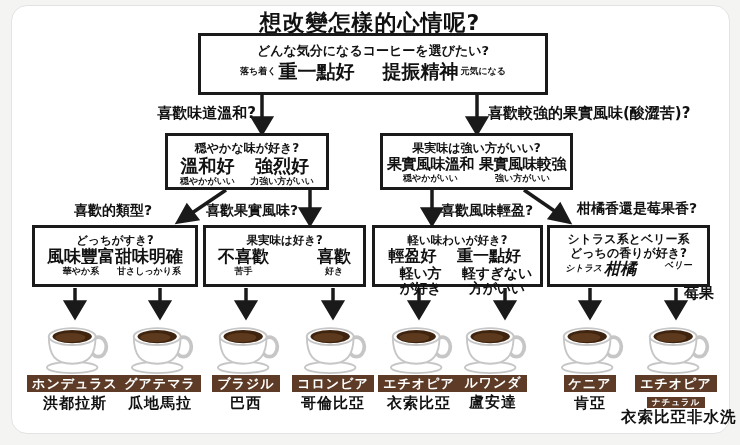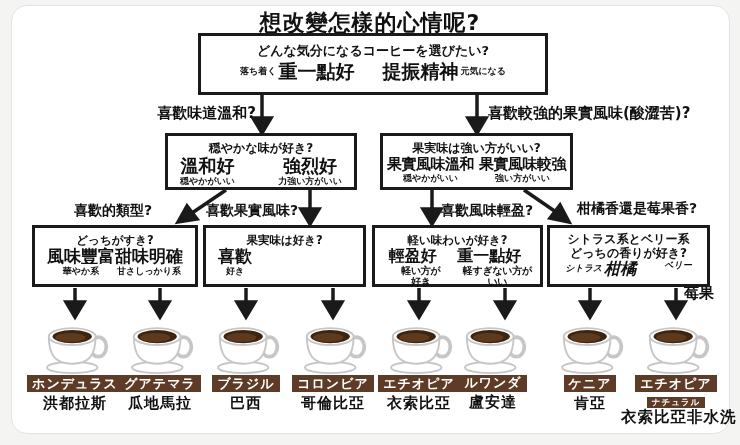--- a/index.html
+++ b/index.html
@@ -28,36 +28,36 @@
   .main{font-weight:bold;}
   .sub{font-weight:bold;font-size:9px;margin-top:1px;}
   
   #box-root{left:198px;top:33px;width:350px;height:62px;}
   #box-root .q{font-size:13px;margin-top:7px;}
   #box-root .opts{justify-content:center;gap:28px;padding-top:3px;}
   .opt-h{display:flex;align-items:center;line-height:1;}
   .opt-h .main{font-size:19px;}
   .opt-h .sub{font-size:9px;margin:0 2px;}
   
-  #box-l2a{left:165px;top:133px;width:192px;height:57px;}
+  #box-l2a{left:165px;top:133px;width:164px;height:57px;}
   #box-l2a .main{font-size:18px;}
   #box-l2b{left:380px;top:133px;width:193px;height:57px;}
   #box-l2b .opts{padding:1px 4px 0 4px;}
   #box-l2b .main{font-size:15px;letter-spacing:-0.5px;}
   
   .l3{top:225px;height:62px;}
   #box-l3a{left:32px;width:166px;}
   #box-l3b{left:203px;width:163px;}
   #box-l3c{left:372px;width:171px;}
   #box-l3d{left:547px;width:163px;}
   .l3 .q{font-size:11.5px;margin-top:5px;}
   .l3 .main{font-size:17px;}
   #box-l3c .main{font-size:16px;}
   #box-l3c .opts{padding:1px 6px 0 6px;}
-  #box-l3c .sub{font-size:10px;letter-spacing:-0.3px;padding-left:16px;}
+  #box-l3c .sub{font-size:14px;letter-spacing:-0.3px;padding-left:16px;}
   #box-l3d .q{font-size:12px;margin-top:4px;line-height:1.2;}
   #box-l3d .opts{justify-content:center;gap:26px;padding-top:0;font-style:italic;}
   #box-l3d .opt-h .main{font-size:16px;}
   
   .heading{position:absolute;font-weight:bold;white-space:nowrap;}
   #h-l2a{left:118px;top:104px;width:138px;text-align:right;font-size:15px;}
   #h-l2b{left:488px;top:104px;font-size:15px;}
   #h-l3a{left:74px;top:202px;font-size:14px;}
   #h-l3b{left:206px;top:202px;font-size:14px;}
   #h-l3c{left:441px;top:202px;font-size:14px;}
@@ -190,20 +190,24 @@
         <span class="main">甜味明確</span>
         <span class="sub">甘さしっかり系</span>
       </span>
     </div>
   </div>
 
   <div class="box l3" id="box-l3b">
     <div class="q">果実味は好き?</div>
     <div class="opts">
       <span class="opt">
+        <span class="main">不喜歡</span>
+        <span class="sub">苦手</span>
+      </span>
+      <span class="opt">
         <span class="main">喜歡</span>
         <span class="sub">好き</span>
       </span>
     </div>
   </div>
 
   <div class="box l3" id="box-l3c">
     <div class="q">軽い味わいが好き?</div>
     <div class="opts">
       <span class="opt">

